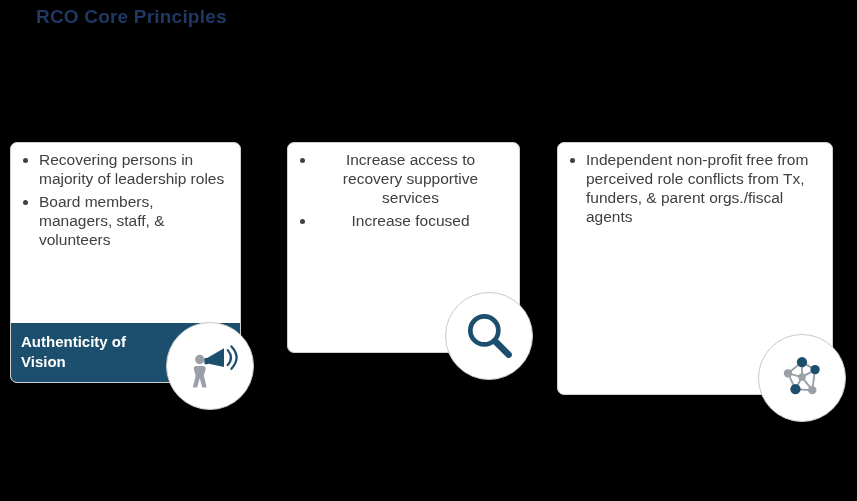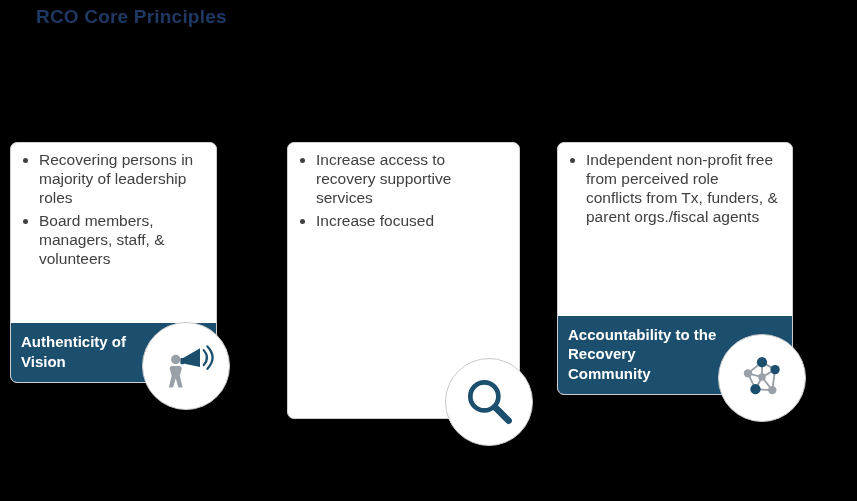--- a/index.html
+++ b/index.html
@@ -27,23 +27,23 @@
   }
   .card {
     position: absolute;
     background: #ffffff;
     border: 1px solid #cfcfcf;
     border-radius: 7px;
     display: flex;
     flex-direction: column;
     box-sizing: border-box;
   }
-  .card-1 { left: 10px;  top: 142px; width: 207px; height: 241px; }
-  .card-2 { left: 287px; top: 142px; width: 233px; height: 277px; }
-  .card-3 { left: 557px; top: 142px; width: 236px; height: 253px; }
+  .card-1 { left: 10px;  top: 142px; width: 231px; height: 241px; }
+  .card-2 { left: 287px; top: 142px; width: 233px; height: 211px; text-align: center; }
+  .card-3 { left: 557px; top: 142px; width: 276px; height: 253px; }
   .card-body {
     flex: 1 1 auto;
     padding: 8px 14px 4px 6px;
     border-radius: 7px 7px 0 0;
   }
   .card-body ul {
     margin: 0;
     padding-left: 22px;
     color: #404040;
     font-size: 15.5px;
@@ -124,21 +124,20 @@
       </svg>
     </div>
   </div>
 
   <div class="card card-3">
     <div class="card-body">
       <ul>
         <li>Independent non-profit free from perceived role conflicts from Tx, funders, &amp; parent orgs./fiscal agents</li>
       </ul>
     </div>
-    <div class="card-footer">Accountability to the Recovery Community</div>
     <div class="icon-circle">
       <svg viewBox="0 0 60 60" aria-hidden="true">
 
         <g stroke="#9aa0a8" stroke-width="2" fill="none">
           <line x1="30" y1="13" x2="15" y2="25"></line>
           <line x1="30" y1="13" x2="44" y2="21"></line>
           <line x1="30" y1="13" x2="30" y2="29"></line>
           <line x1="15" y1="25" x2="30" y2="29"></line>
           <line x1="44" y1="21" x2="30" y2="29"></line>
           <line x1="15" y1="25" x2="23" y2="42"></line>

